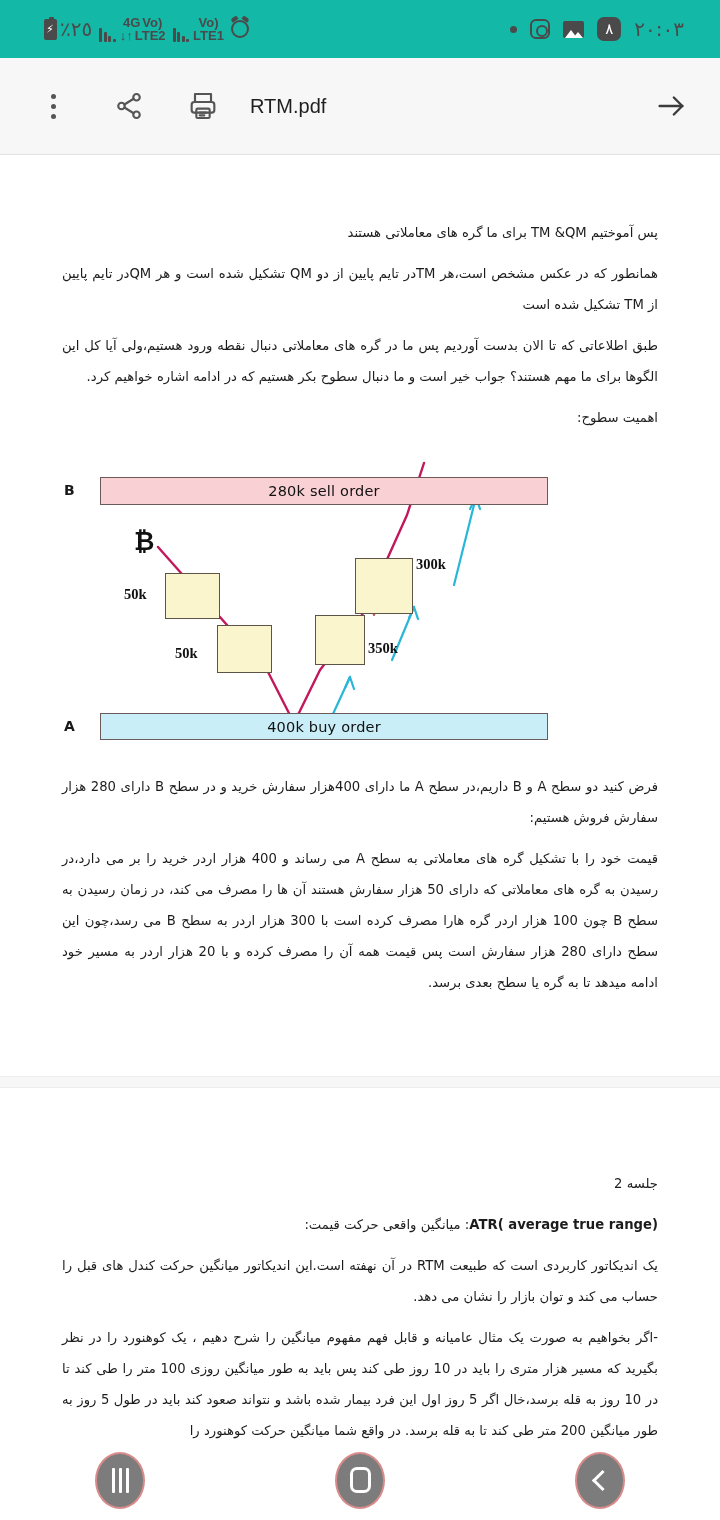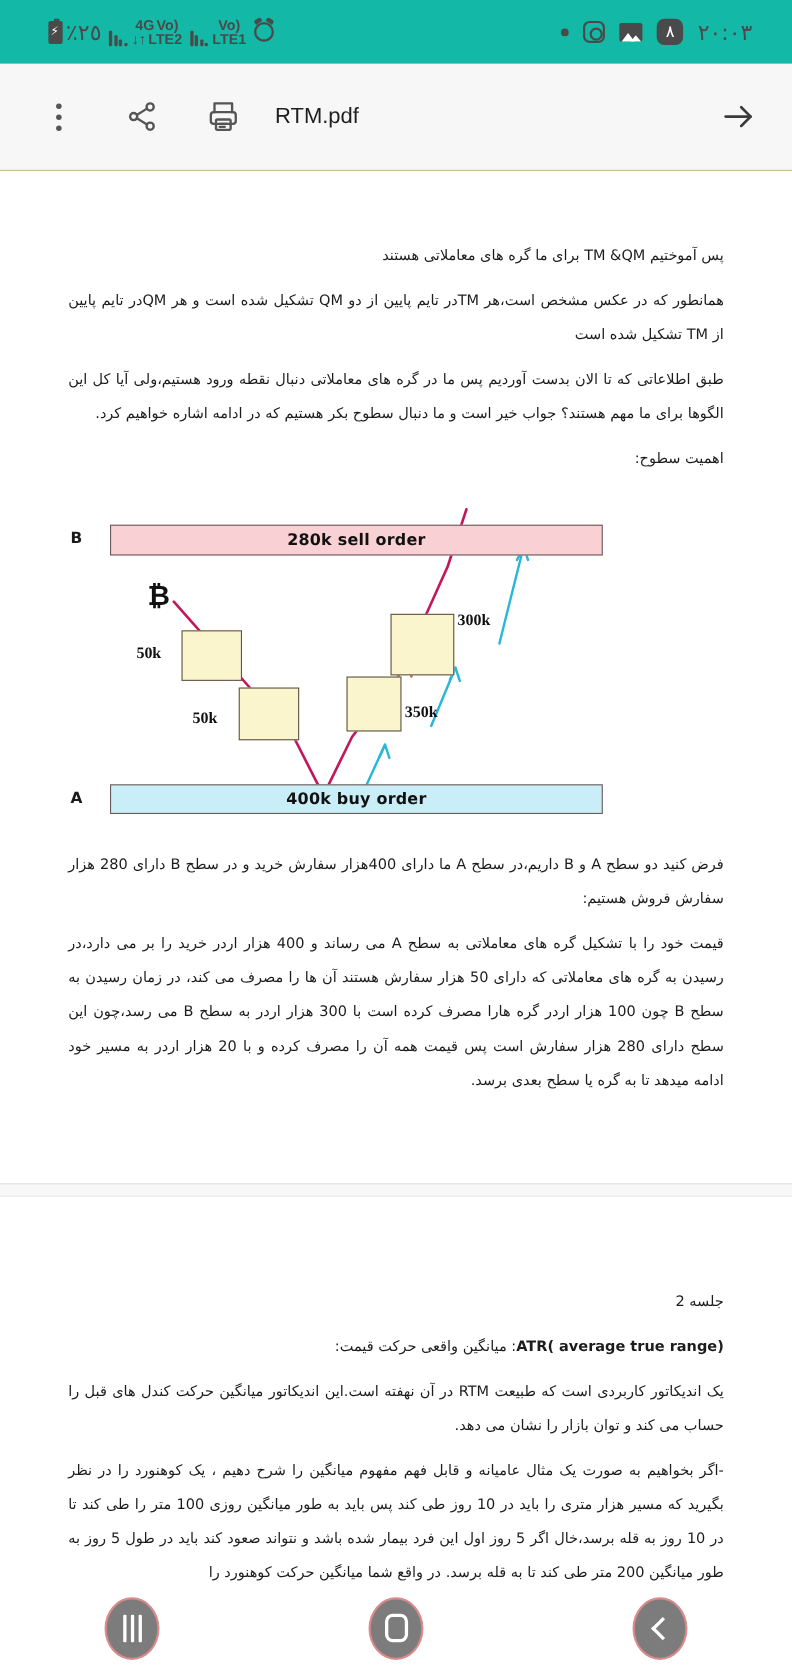--- a/index.html
+++ b/index.html
@@ -185,21 +185,21 @@
     font-family: "Liberation Sans", sans-serif;
     white-space: nowrap;
   }
   .tb-spacer { flex: 1 1 auto; }
 
   
   .doc-scroll {
     position: absolute;
     top: 155px; left: 0;
     width: 720px; height: 1285px;
-    background: #a16207;
+    background: #701a75;
     overflow: hidden;
   }
   .page {
     position: relative;
     width: 720px;
     background: #ffffff;
   }
   .page-gap {
     width: 720px; height: 12px;
     background: #f7f7f7;
@@ -238,21 +238,21 @@
     color: #1a1a1a;
   }
   .order-bar {
     position: absolute;
     border: 1.5px solid #6b5a5a;
     display: flex;
     align-items: center;
     justify-content: center;
     font-family: "DejaVu Sans", sans-serif;
     font-size: 14.5px;
-    font-weight: bold;
+    font-weight: normal;
     color: #111;
     letter-spacing: 0.2px;
   }
   .bar-sell { background: #f9d0d3; }
   .bar-buy  { background: #c9eef7; }
   .candle-box {
     position: absolute;
     background: #fbf5cd;
     border: 1.6px solid #5d5346;
   }

